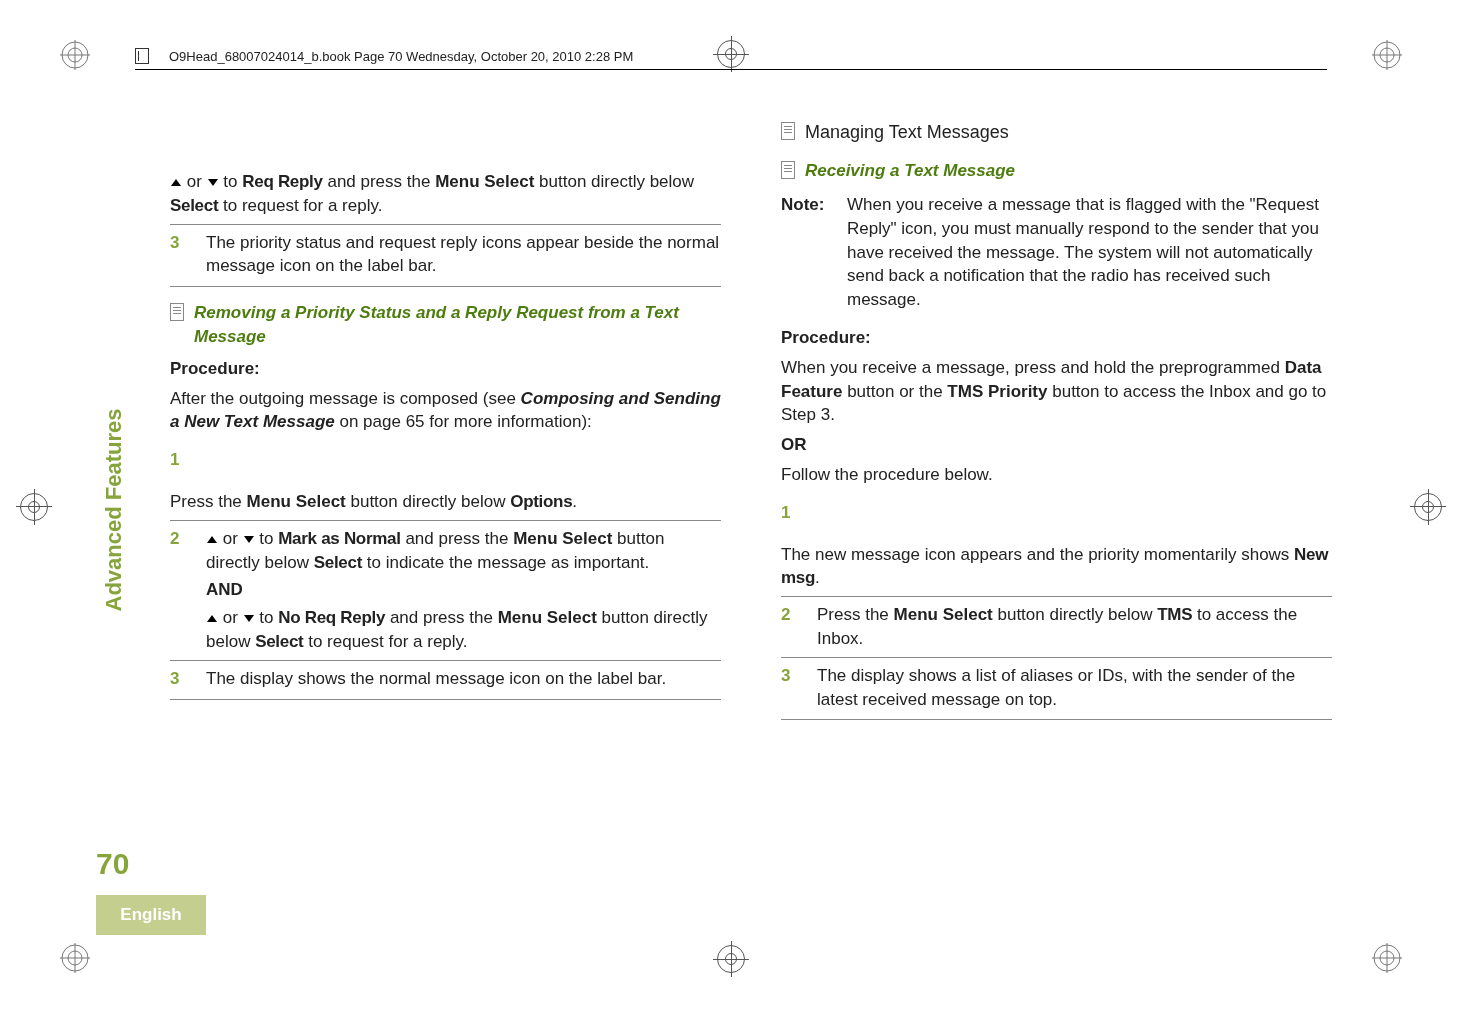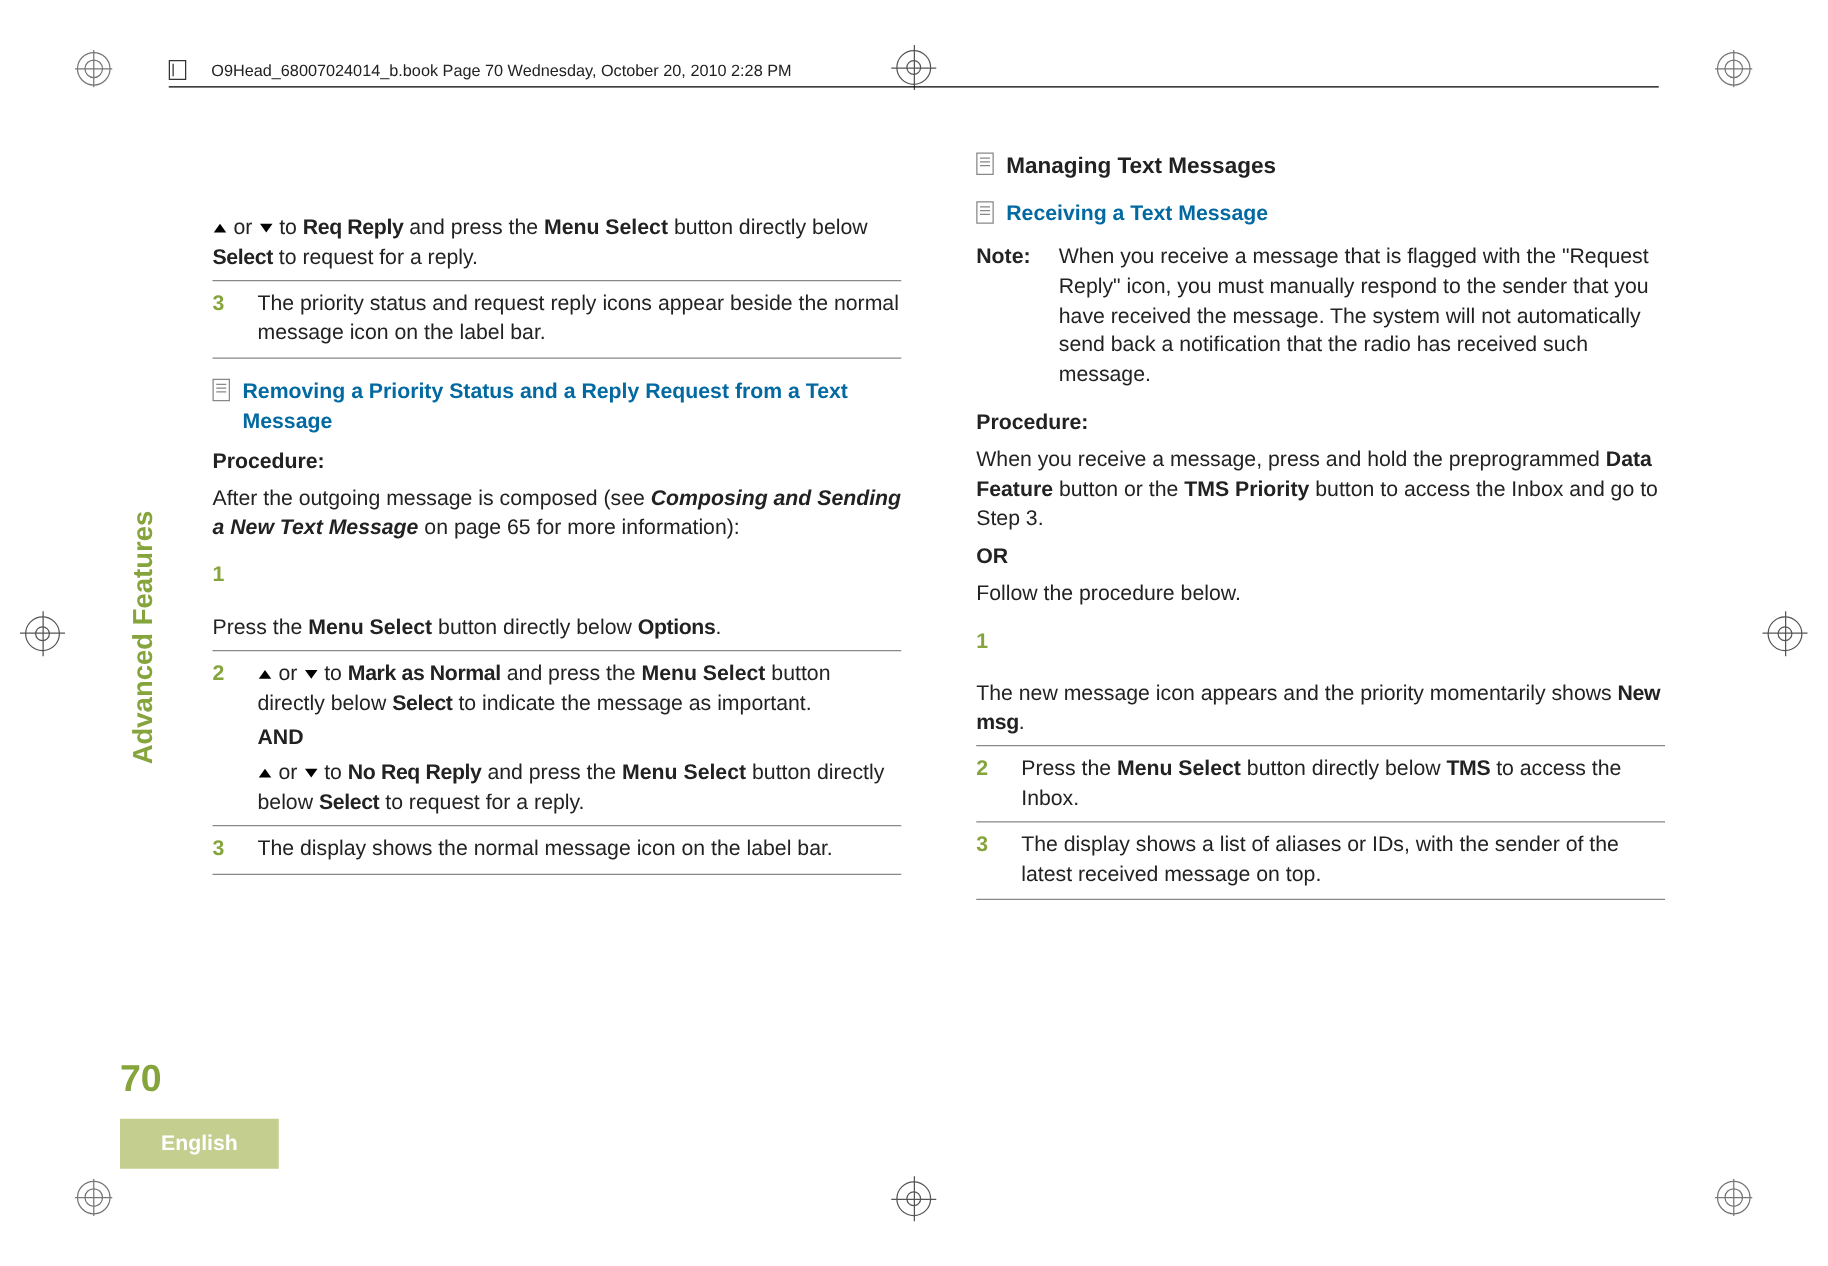--- a/index.html
+++ b/index.html
@@ -104,21 +104,21 @@
   }
   .page-num {
     font-size: 30px;
     font-weight: bold;
     color: #86A43C;
   }
   .english-tab {
     position: absolute;
     left: 96px;
     bottom: 78px;
-    width: 127px;
+    width: 110px;
     height: 40px;
     background: #C3CE8F;
     display: flex;
     align-items: center;
     justify-content: center;
     font-size: 17px;
     font-weight: bold;
     color: #fff;
   }
 
@@ -135,39 +135,40 @@
     font-weight: bold;
     font-size: 17px;
     flex: 0 0 18px;
   }
   .step-body { flex: 1; }
   .step:last-child { border-bottom: 1px solid #888; padding-bottom: 8px; }
 
   .subhead {
     display: flex;
     gap: 10px;
+    font-style: italic;
     font-weight: bold;
     font-size: 17px;
     margin: 14px 0 8px 0;
-    color: #0369a1;
+    color: #4d7c0f;
   }
   .doc-icon {
     width: 14px; height: 18px; border: 1px solid #888;
     position: relative; flex: 0 0 14px; margin-top: 2px;
     font-style: normal;
   }
   .doc-icon::before {
     content: ''; position: absolute; left: 2px; top: 3px; right: 2px; height: 1px; background: #888;
     box-shadow: 0 3px 0 #888, 0 6px 0 #888;
   }
 
   .section-head {
     display: flex;
     gap: 10px;
-    font-weight: bold;
+    font-weight: normal;
     font-size: 18px;
     margin-bottom: 12px;
     color: #222;
   }
 
   .uistr { font-family: "Arial Narrow", Arial, sans-serif; font-weight: bold; letter-spacing: -0.3px; }
   .btn-label { font-weight: bold; }
   .bold { font-weight: bold; }
   .bolditalic { font-weight: bold; font-style: italic; }
 

